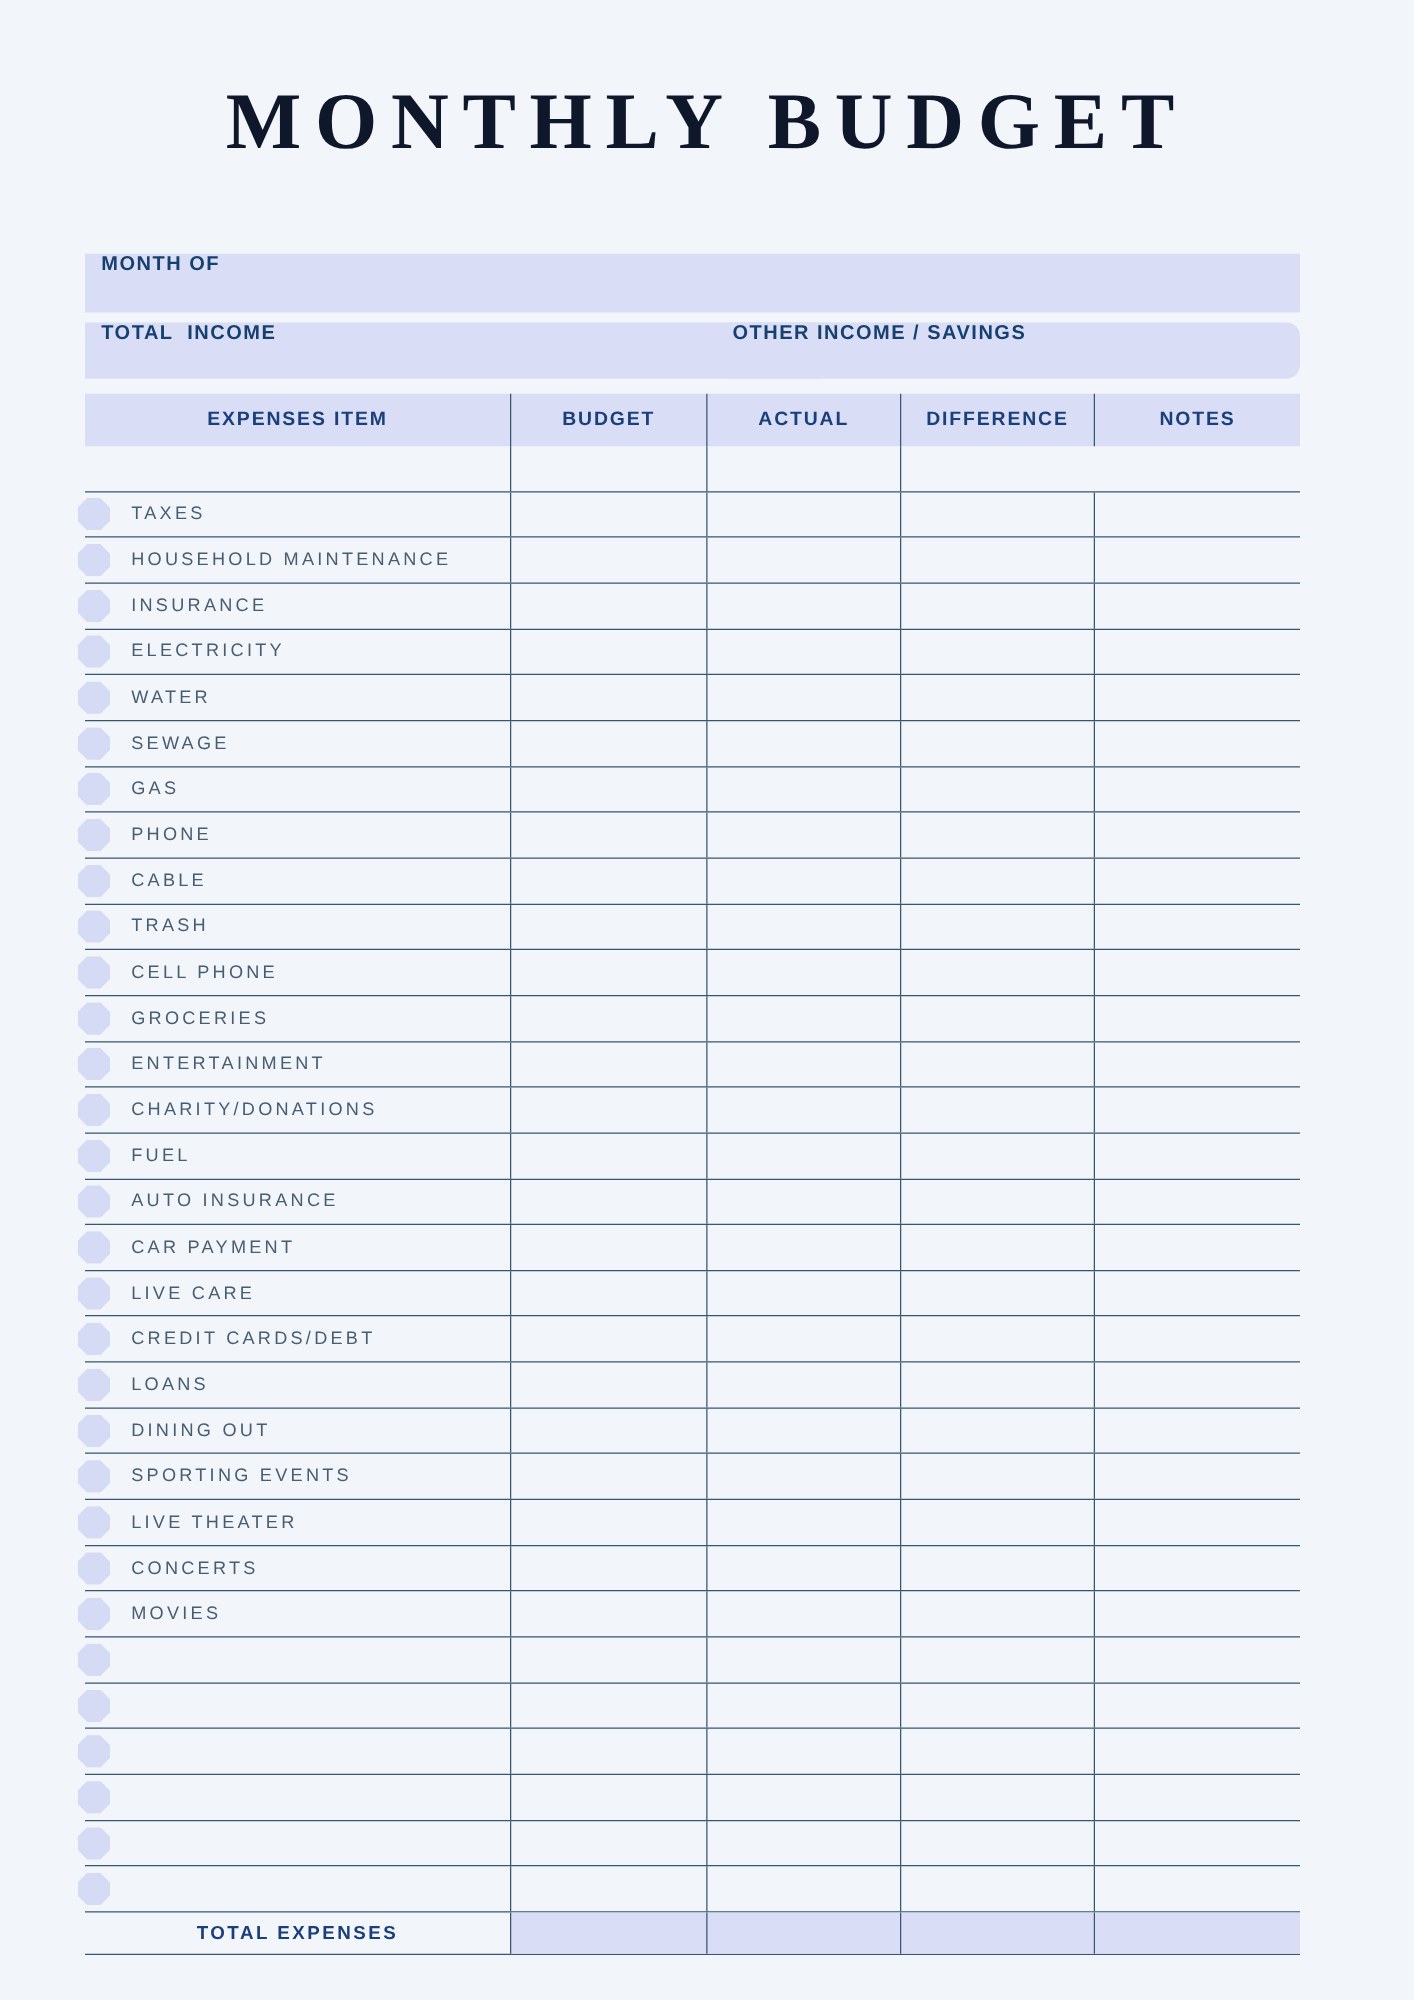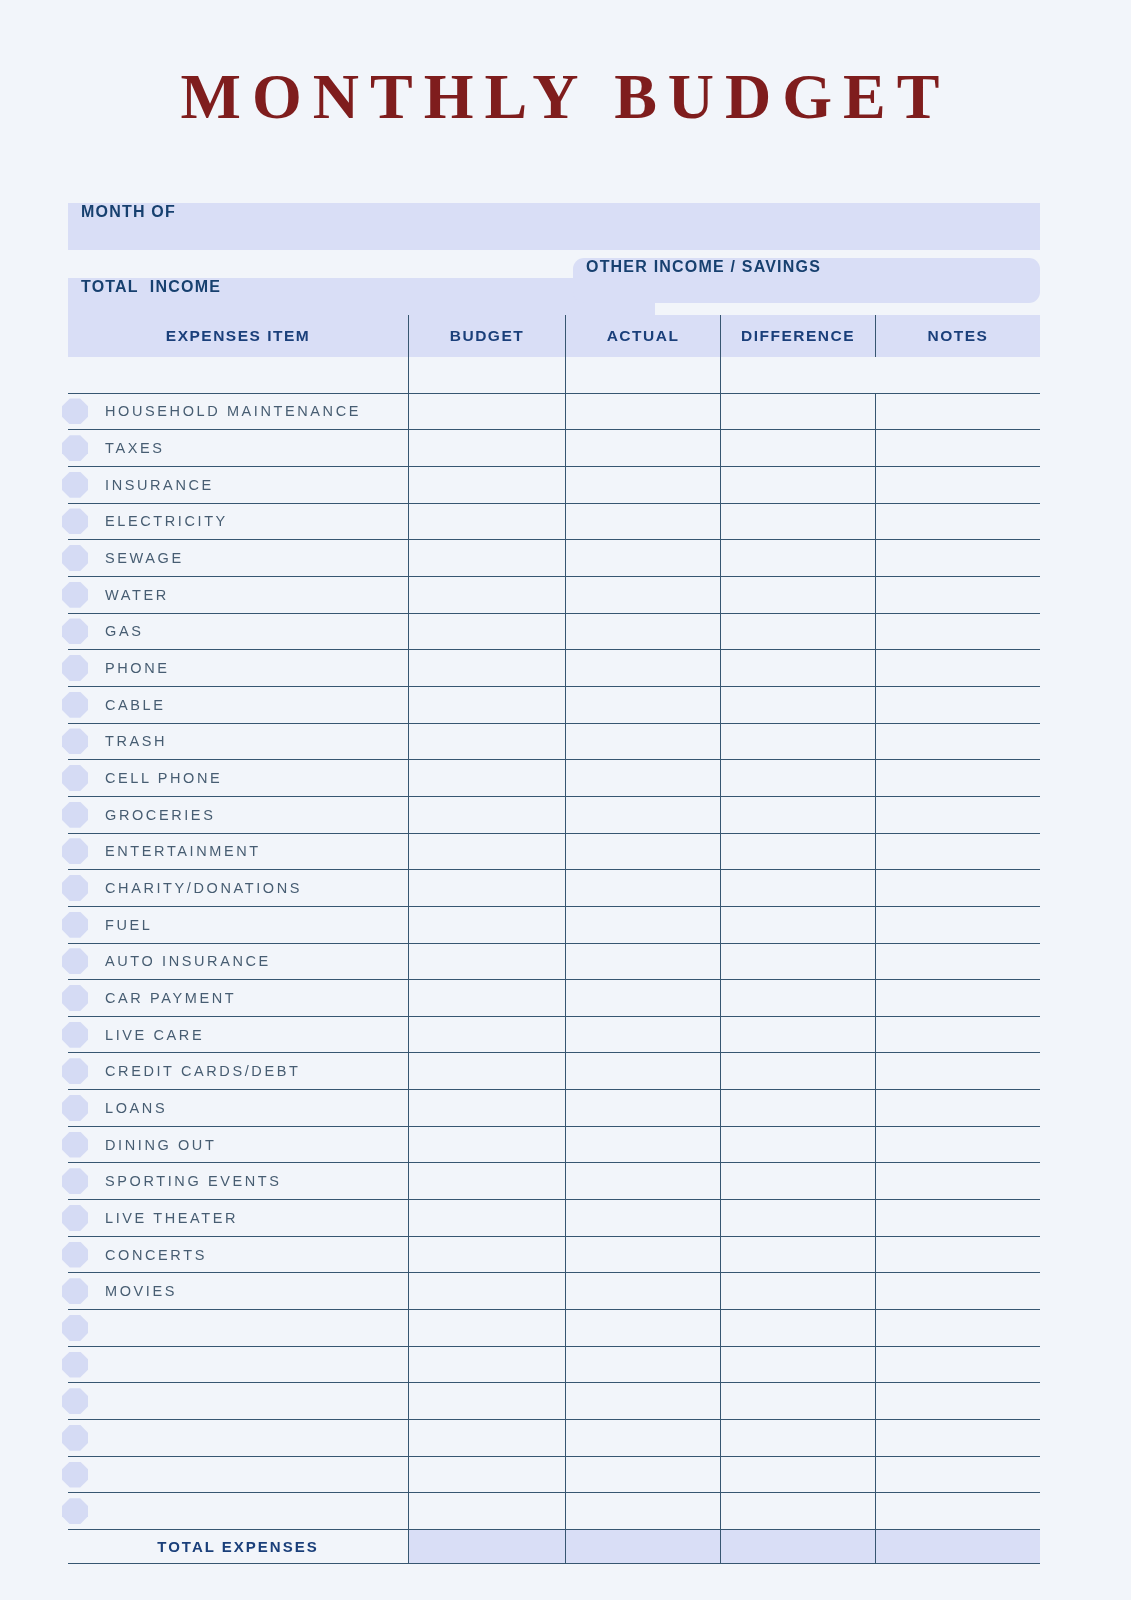--- a/index.html
+++ b/index.html
@@ -13,40 +13,40 @@
   .page { position:absolute; inset:0; }
 
   
   .title {
     position:absolute; top:60px; left:0; width:1131px;
     text-align:center;
     font-family:"Liberation Serif", serif;
     font-weight:700;
     font-size:64px;
     letter-spacing:11px;
-    color:#7f1d1d;
+    color:#0f172a;
     margin:0;
   }
 
   
   .bar {
     position:absolute;
     background:#d9def6;
     display:flex; align-items:flex-start;
     padding-left:13px;
     box-sizing:border-box;
   }
   .bar-label {
     font-weight:700; font-size:16px;
     letter-spacing:1.2px;
     color:#17406f;
     white-space:pre;
   }
   .bar.month  { left:68px;  top:203px; width:972px; height:47px; }
-  .bar.income-left  { left:68px;  top:258px; width:587px; height:45px;margin-top:20px; }
+  .bar.income-left  { left:68px;  top:258px; width:587px; height:45px; }
   .bar.income-right { left:573px; top:258px; width:467px; height:45px;border-radius:11px; }
 
   
   .table { position:absolute; left:68px; top:315px; width:972px; }
   .cols { display:grid; grid-template-columns:340px 157px 155px 155px 165px; }
   .cell { box-sizing:border-box; min-width:0; }
   .cols > .cell + .cell { border-left:1.5px solid #375671; }
 
   .thead { background:#d9def6; height:42px; }
   .thead .cell {
@@ -124,42 +124,42 @@
   <div class="trow cols">
     <div class="cell input"></div>
     <div class="cell input"></div>
     <div class="cell input"></div>
     <div class="cell input"></div>
   </div>
 
   <div class="trow cols">
     <div class="cell item">
       <span class="bullet"></span>
+      <span class="item-label">TAXES</span>
+    </div>
+    <div class="cell input"></div>
+    <div class="cell input"></div>
+    <div class="cell input"></div>
+    <div class="cell input"></div>
+  </div>
+
+  <div class="trow cols">
+    <div class="cell item">
+      <span class="bullet"></span>
       <span class="item-label">HOUSEHOLD MAINTENANCE</span>
     </div>
     <div class="cell input"></div>
     <div class="cell input"></div>
     <div class="cell input"></div>
     <div class="cell input"></div>
   </div>
 
   <div class="trow cols">
     <div class="cell item">
       <span class="bullet"></span>
-      <span class="item-label">TAXES</span>
-    </div>
-    <div class="cell input"></div>
-    <div class="cell input"></div>
-    <div class="cell input"></div>
-    <div class="cell input"></div>
-  </div>
-
-  <div class="trow cols">
-    <div class="cell item">
-      <span class="bullet"></span>
       <span class="item-label">INSURANCE</span>
     </div>
     <div class="cell input"></div>
     <div class="cell input"></div>
     <div class="cell input"></div>
     <div class="cell input"></div>
   </div>
 
   <div class="trow cols">
     <div class="cell item">
@@ -168,32 +168,32 @@
     </div>
     <div class="cell input"></div>
     <div class="cell input"></div>
     <div class="cell input"></div>
     <div class="cell input"></div>
   </div>
 
   <div class="trow cols">
     <div class="cell item">
       <span class="bullet"></span>
+      <span class="item-label">WATER</span>
+    </div>
+    <div class="cell input"></div>
+    <div class="cell input"></div>
+    <div class="cell input"></div>
+    <div class="cell input"></div>
+  </div>
+
+  <div class="trow cols">
+    <div class="cell item">
+      <span class="bullet"></span>
       <span class="item-label">SEWAGE</span>
-    </div>
-    <div class="cell input"></div>
-    <div class="cell input"></div>
-    <div class="cell input"></div>
-    <div class="cell input"></div>
-  </div>
-
-  <div class="trow cols">
-    <div class="cell item">
-      <span class="bullet"></span>
-      <span class="item-label">WATER</span>
     </div>
     <div class="cell input"></div>
     <div class="cell input"></div>
     <div class="cell input"></div>
     <div class="cell input"></div>
   </div>
 
   <div class="trow cols">
     <div class="cell item">
       <span class="bullet"></span>

